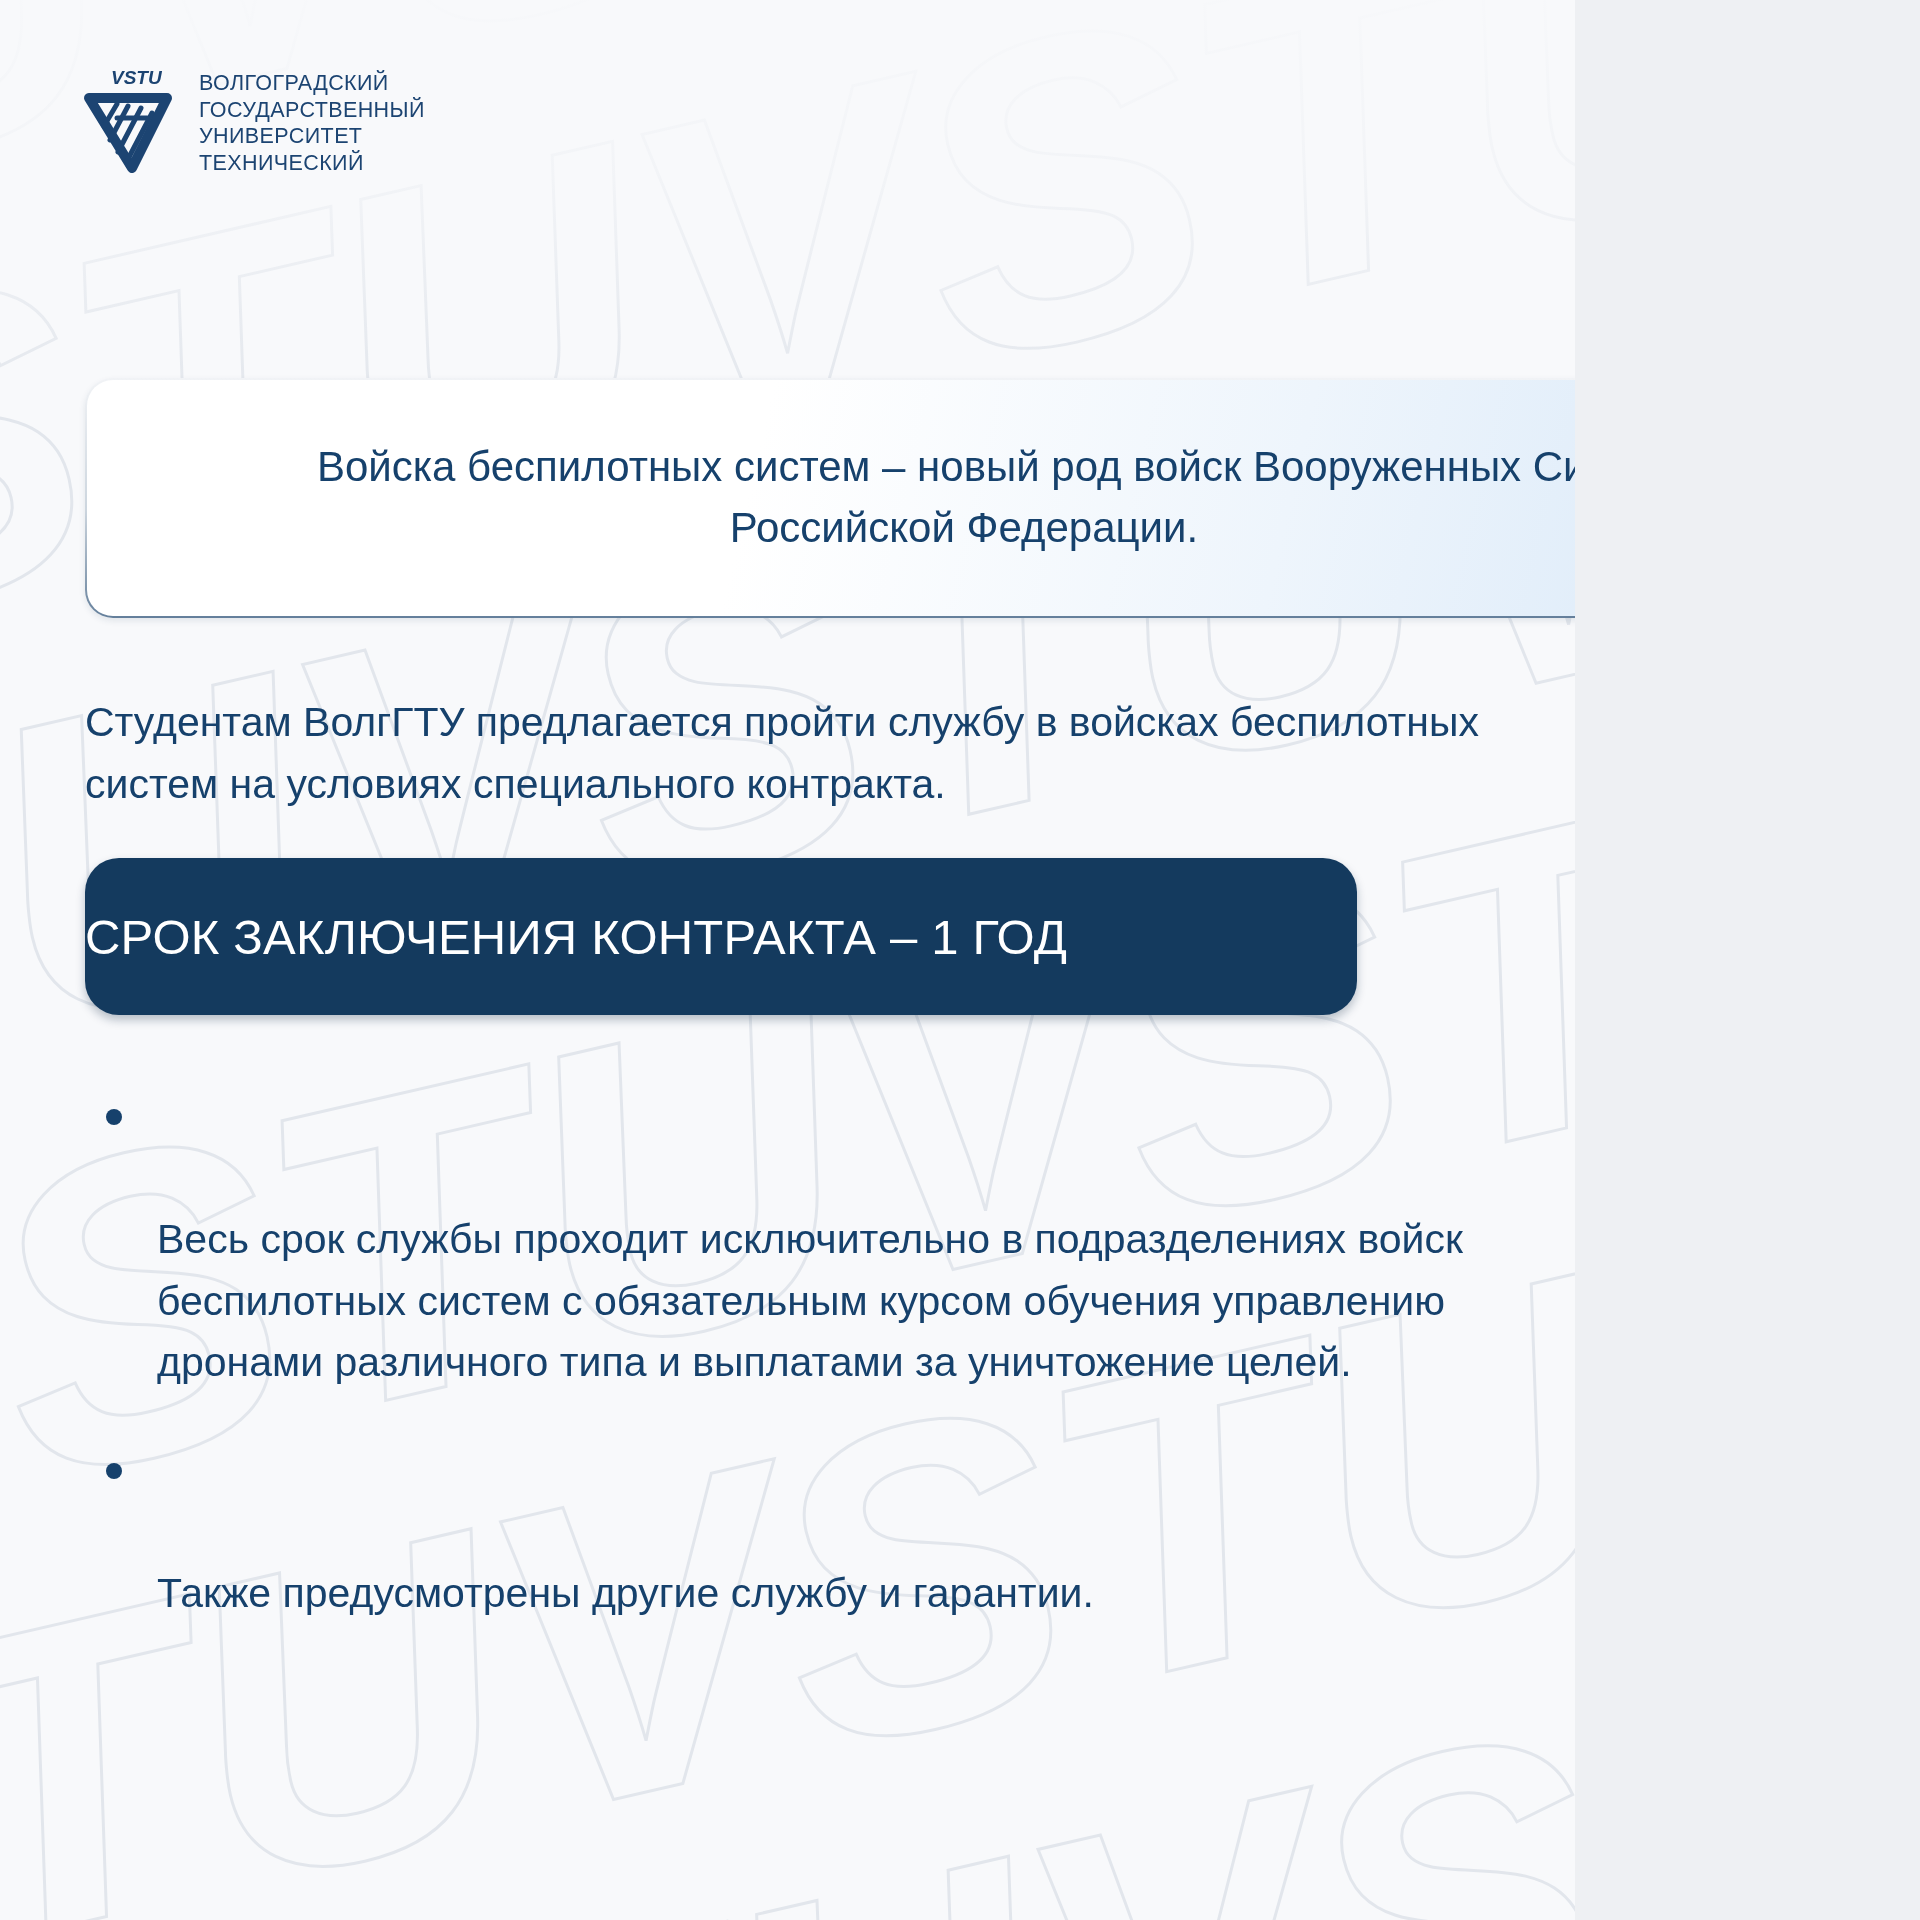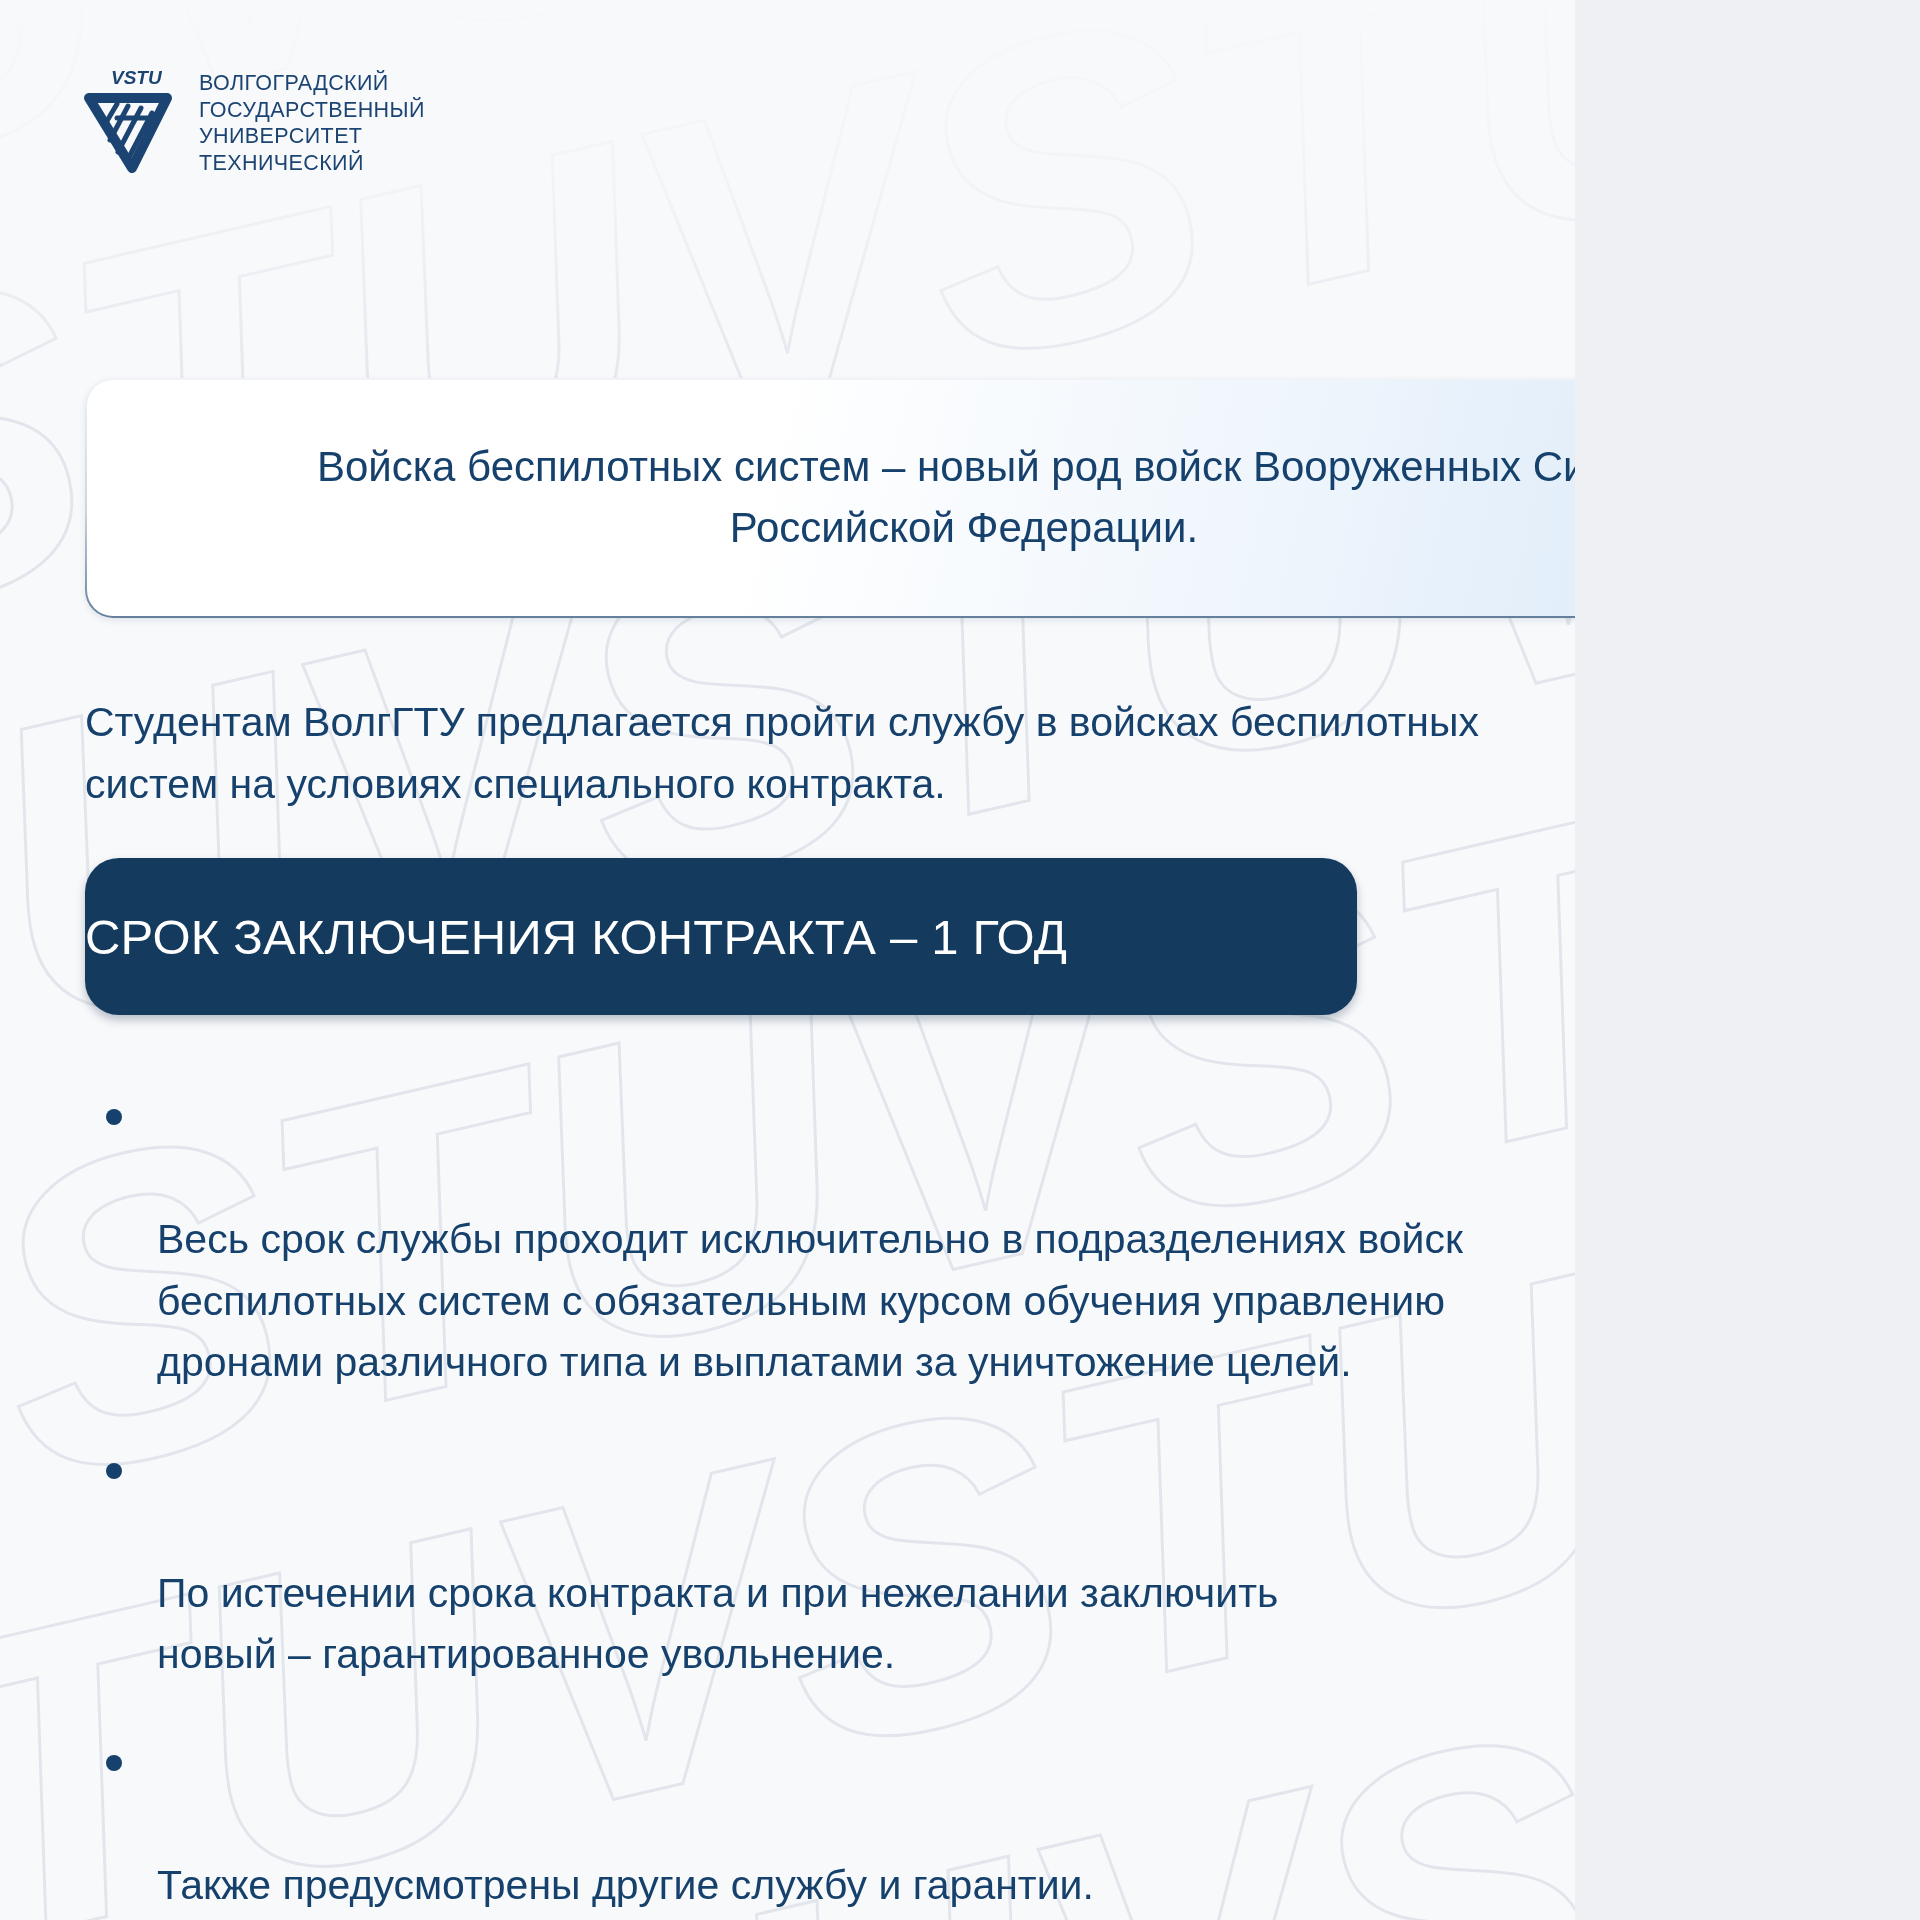--- a/index.html
+++ b/index.html
@@ -226,23 +226,18 @@
 
     <ul class="benefits-list">
       <li>
         <span class="bullet-dot"></span>
         <span>Весь срок службы проходит исключительно в подразделениях войск
 беспилотных систем с обязательным курсом обучения управлению
 дронами различного типа и выплатами за уничтожение целей.</span>
       </li>
       <li>
         <span class="bullet-dot"></span>
-        <span>По истечении срока контракта и при нежелании заключить
-новый – гарантированное увольнение.</span>
-      </li>
-      <li>
-        <span class="bullet-dot"></span>
         <span>Также предусмотрены другие службу и гарантии.</span>
       </li>
     </ul>
 
   </div>
 </div>
 
 </body></html>

